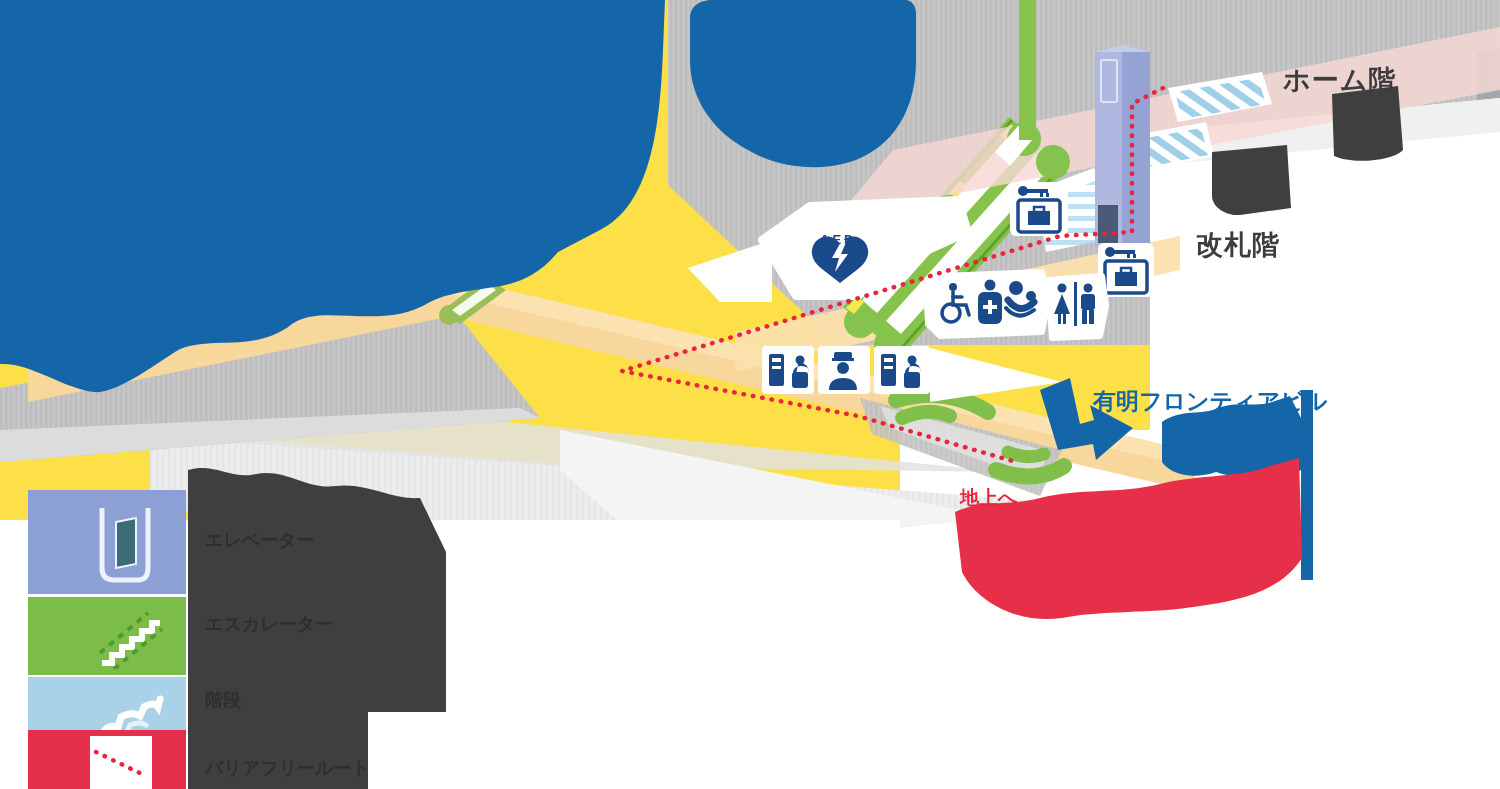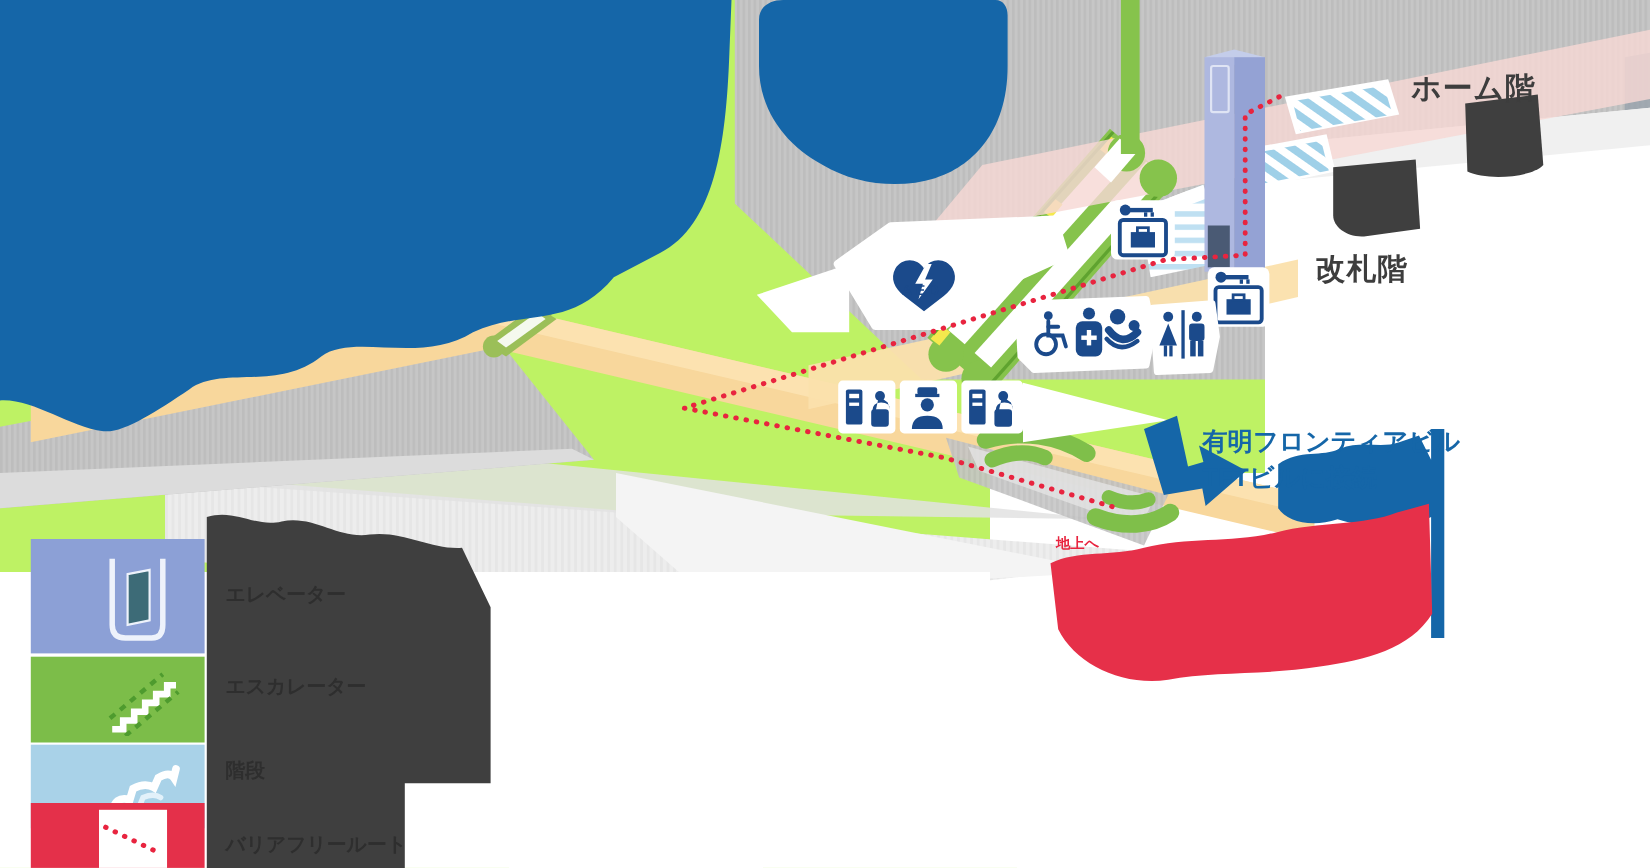--- a/index.html
+++ b/index.html
@@ -1,24 +1,24 @@
 <!DOCTYPE html>
 <html><head>
 <meta charset="utf-8">
 <style>
   html,body{margin:0;padding:0;background:#fff;}
-  #stage{position:relative;width:1500px;height:789px;overflow:hidden;background:#bef264;
+  #stage{position:relative;width:1500px;height:789px;overflow:hidden;background:#fde047;
          font-family:"Liberation Sans","DejaVu Sans",sans-serif;}
   .lbl{position:absolute;white-space:nowrap;font-weight:bold;}
   .dark{color:#3d3d3d;}
   .blue{color:#1566a8;text-align:right;}
   .red{color:#e8243f;}
   .floor-lbl{font-size:27px;letter-spacing:1px;}
   .conn-lbl{font-size:23px;line-height:31px;}
-  .ground-lbl{font-size:13px;}
+  .ground-lbl{font-size:19px;}
   .aed-lbl{font-size:13px;letter-spacing:3px;color:#1b4a8b;}
   .legend-row-label{font-size:18px;color:#2e2e2e;font-weight:bold;}
   .legend-swatch{position:absolute;left:28px;width:158px;}
   .sw-blue{background:#8ca0d6;}
   .sw-green{background:#7cbd49;}
   .sw-lblue{background:#a9d2e8;}
   .sw-red{background:#e4304a;}
   .swatch-icon{position:absolute;}
   svg{display:block;}
 </style>
@@ -259,25 +259,24 @@
     <path fill="#e63049" d="M955,512 C980,500 1010,506 1040,498 C1080,488 1120,494 1160,484
              C1200,474 1240,478 1270,466 L1299,458 L1302,558 C1282,590 1242,600 1200,606
              C1152,614 1102,610 1062,618 C1020,624 978,604 962,572 Z"></path>
   </svg>
 
   <div class="lbl dark floor-lbl" style="left:1283px;top:62px;">ホーム階</div>
 
   <div class="lbl dark floor-lbl" style="left:1196px;top:182px;margin-top:45px;">改札階</div>
 
   <div class="lbl blue conn-lbl" style="left:1093px;top:386px;">有明フロンティアビル</div>
-  <div class="lbl blue conn-lbl" style="left:1093px;top:419px;">TFTビルに接続</div>
 
   <div class="lbl red ground-lbl" style="left:960px;top:485px;">地上へ</div>
 
-  <div class="lbl aed-lbl" style="left:820px;top:232px;margin-top:24px;">AED</div>
+  <div class="lbl aed-lbl" style="left:820px;top:232px;">AED</div>
 
   <div>
 
     <div class="legend-swatch sw-blue" style="top:490px;height:104px;">
       <svg class="swatch-icon" style="left:62px;top:16px;" width="70" height="80" viewBox="0 0 70 80">
         <path d="M12,2 V62 Q12,74 24,74 H48 Q58,74 58,62 V2" fill="none" stroke="#eef2fb" stroke-width="5"></path>
         <polygon points="26,16 46,12 46,58 26,62" fill="#3d6b77" stroke="#eef2fb" stroke-width="2"></polygon>
       </svg>
     </div>
     <div class="lbl legend-row-label" style="left:205px;top:528px;">エレベーター</div>

